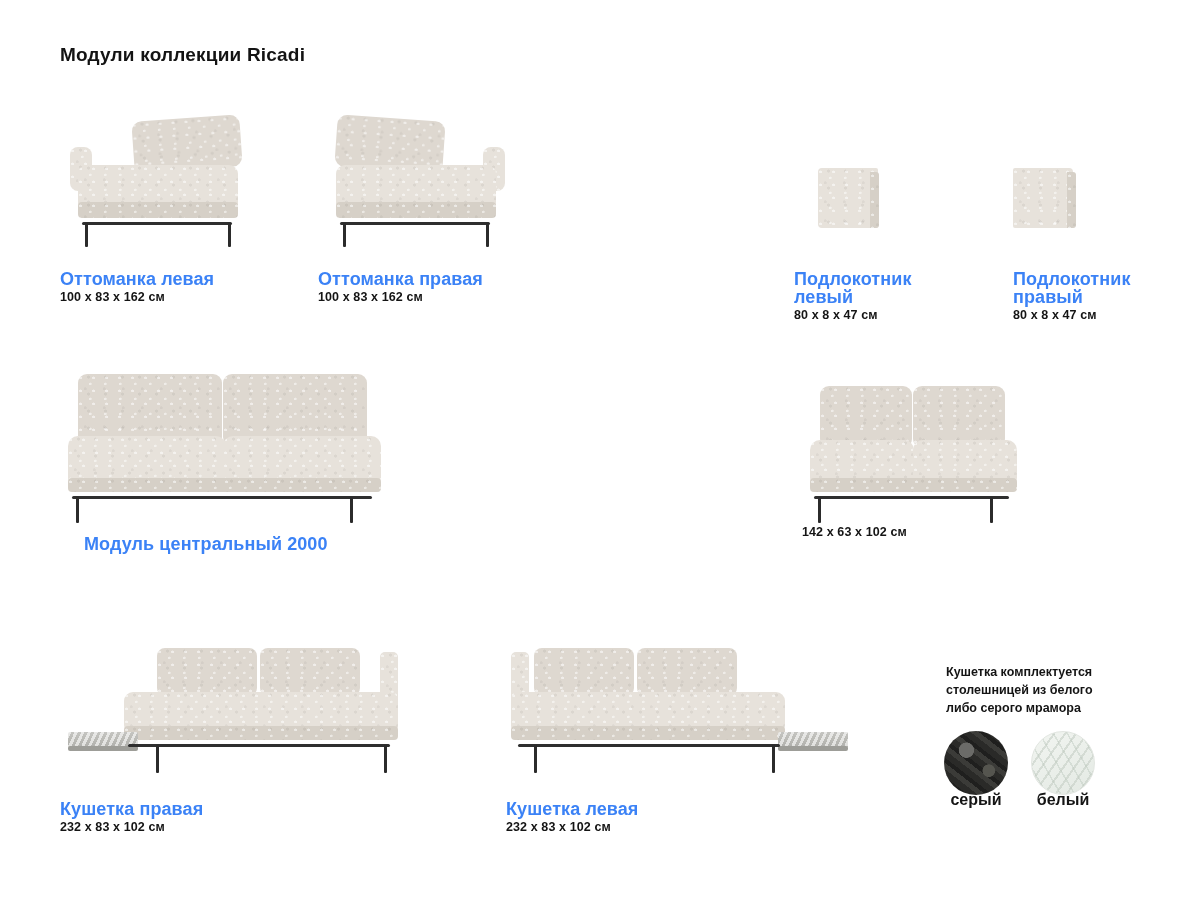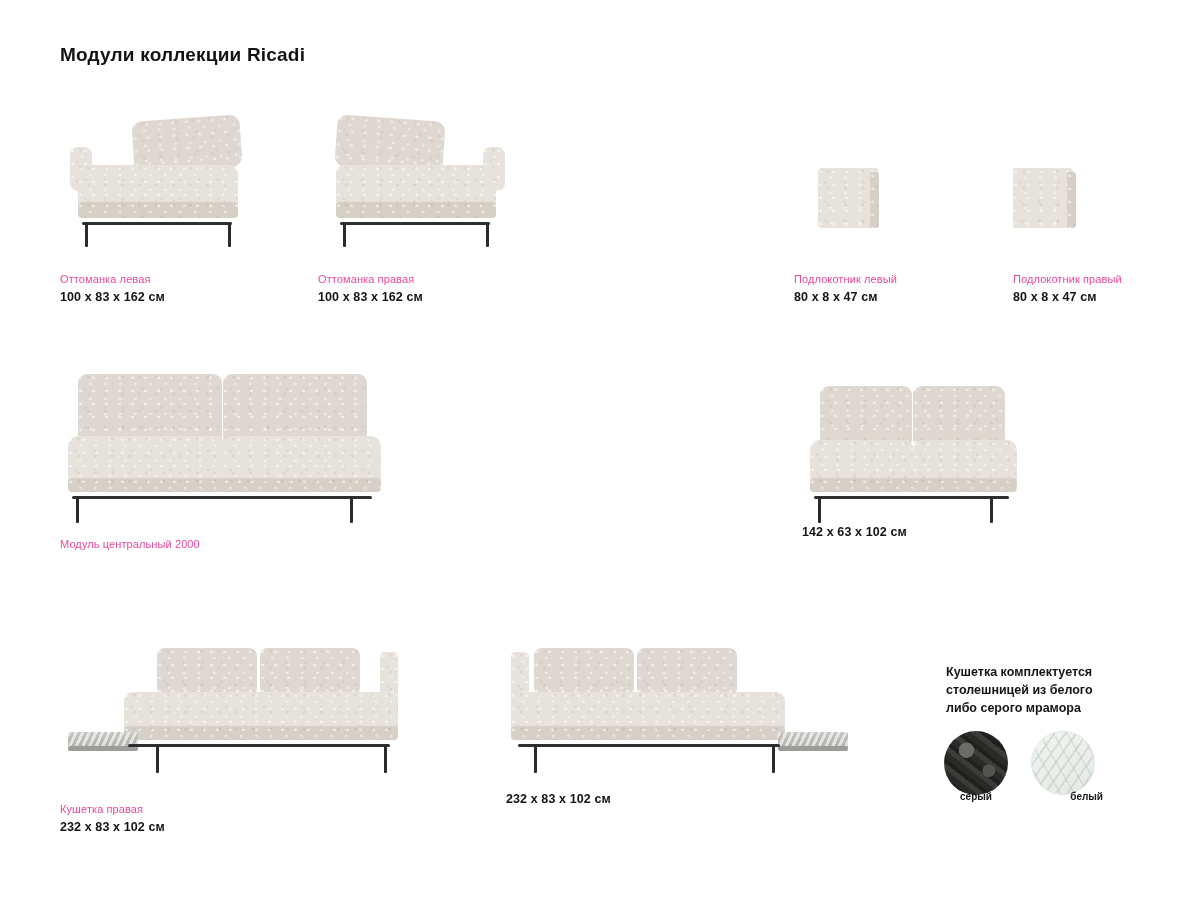--- a/index.html
+++ b/index.html
@@ -20,24 +20,24 @@
     position: absolute;
     left: 60px; top: 44px;
     font-size: 19px;
     font-weight: bold;
     letter-spacing: 0.2px;
     color: #131313;
   }
 
   .item { position: absolute; }
   .caption {
-    font-size: 11px;
+    font-size: 18px;
     line-height: 18px;
-    font-weight: normal;
-    color: #ec4899;
+    font-weight: bold;
+    color: #3b82f6;
     letter-spacing: 0.1px;
   }
   .dims {
     font-size: 12.5px;
     line-height: 18px;
     font-weight: bold;
     color: #141414;
     letter-spacing: 0.1px;
   }
 
@@ -98,21 +98,21 @@
   }
   .swatch-white {
     background:
       repeating-linear-gradient(125deg, rgba(190,200,190,.5) 0 2px, rgba(255,255,255,0) 2px 9px),
       repeating-linear-gradient(60deg, rgba(175,190,178,.35) 0 1.5px, rgba(255,255,255,0) 1.5px 12px),
       linear-gradient(150deg, #f2f5f1, #e3e9e3);
     border: 1px solid #e2e6e1;
   }
   .swatch-label {
     position: absolute;
-    font-size: 10px;
+    font-size: 16px;
     font-weight: bold;
     color: #141414;
     text-align: center;
     width: 80px;
   }
   .note {
     position: absolute;
     font-size: 12.5px;
     line-height: 18px;
     font-weight: bold;
@@ -212,21 +212,21 @@
       <div class="body tone-a" style="left:163px; top:68px; width:158px; height:52px; border-radius:10px;">
           <div class="tex"></div>
         </div>
       <div class="body tone-c" style="left:8px; top:110px; width:313px; height:14px; border-radius:4px;">
           <div class="tex"></div>
         </div>
       <div class="rail" style="left:12px; top:128px; width:300px;"></div>
       <div class="leg" style="left:16px; top:129px; height:26px;"></div>
       <div class="leg" style="left:290px; top:129px; height:26px;"></div>
     </div>
-    <div class="caption" style="margin-top:12px;">Модуль центральный 2000</div>
+    <div class="caption" style="margin-top:12px;margin-left:24px;">Модуль центральный 2000</div>
   </div>
 
 
   <div class="item" style="left:802px; top:368px; width:300px;">
     <div class="fig" style="width:240px;height:155px;">
       <div class="body tone-b" style="left:18px; top:18px; width:92px; height:62px; border-radius:9px;">
           <div class="tex"></div>
         </div>
       <div class="body tone-b" style="left:111px; top:18px; width:92px; height:62px; border-radius:9px;">
           <div class="tex"></div>
@@ -290,24 +290,25 @@
         </div>
       <div class="body tone-c" style="left:5px; top:86px; width:274px; height:14px; border-radius:4px;">
           <div class="tex"></div>
         </div>
       <div class="marble" style="left:272px; top:92px; width:70px; height:16px;"></div>
       <div class="marble" style="left:272px; top:106px; width:70px; height:5px; background:#9d9d98;"></div>
       <div class="rail" style="left:12px; top:104px; width:262px;"></div>
       <div class="leg" style="left:28px; top:105px; height:28px;"></div>
       <div class="leg" style="left:266px; top:105px; height:28px;"></div>
     </div>
+    <div class="caption" style="margin-top:10px;">Кушетка левая</div>
     <div class="dims">232 x 83 x 102 см</div>
   </div>
 
   <div class="note" style="left:946px; top:663px;">Кушетка комплектуется столешницей из белого либо серого мрамора</div>
 
   <div class="swatch swatch-grey" style="left:944px; top:731px;"></div>
   <div class="swatch-label" style="left:936px; top:791px;">серый</div>
 
   <div class="swatch swatch-white" style="left:1031px; top:731px;"></div>
-  <div class="swatch-label" style="left:1023px; top:791px;text-align:right;">белый</div>
+  <div class="swatch-label" style="left:1023px; top:791px;">белый</div>
 
 </div>
 
 </body></html>

